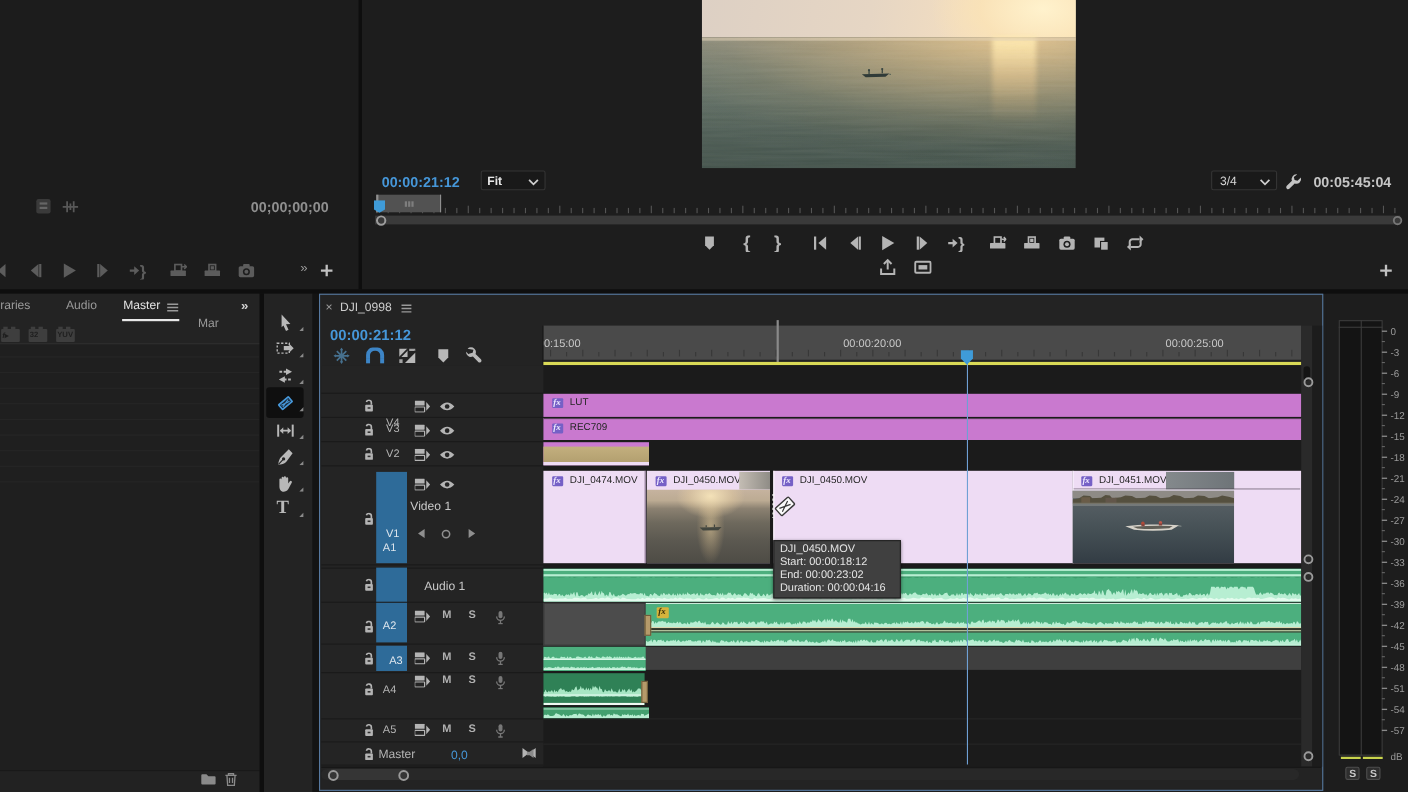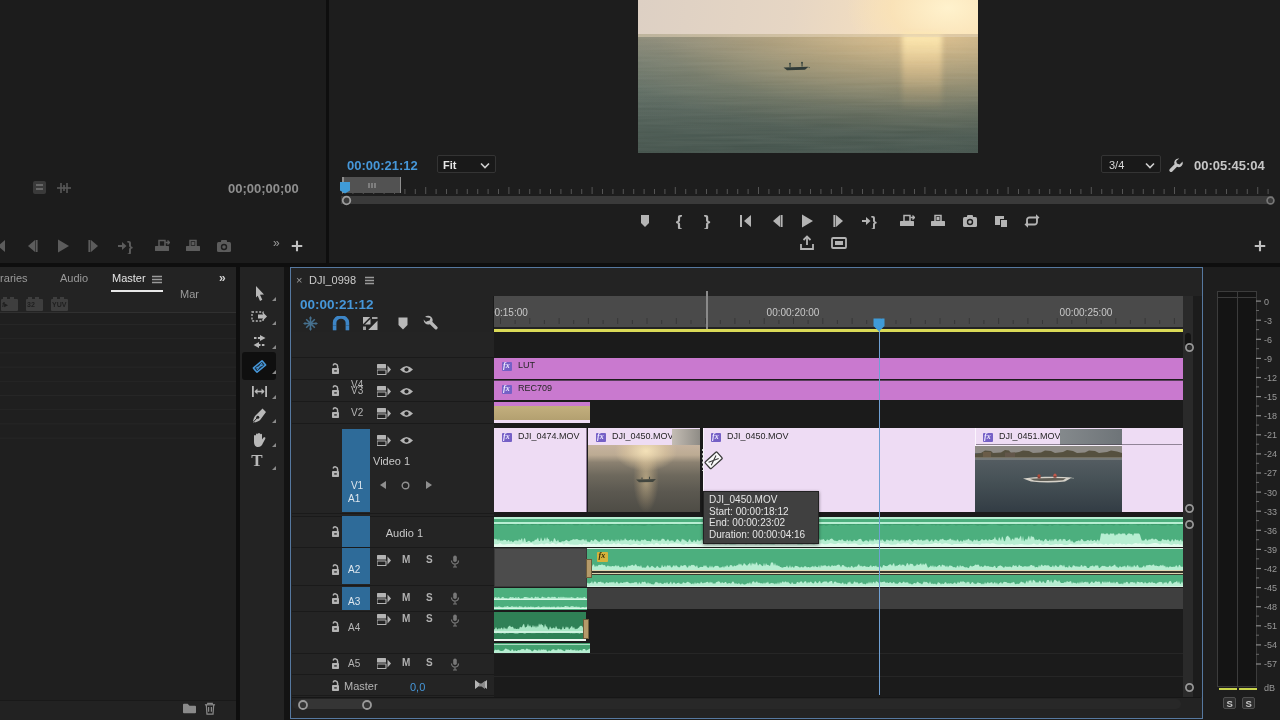--- a/index.html
+++ b/index.html
@@ -641,21 +641,21 @@
         <path d="M10.5 1.5 L14 5.5 L10.5 9.5 Z"></path>
       </g>
     </svg>
 <div style="position:absolute;left:402px;top:554px;width:10px;height:12px;color:#b0b0b0;font-size:10px;font-weight:bold;">M</div>
 <div style="position:absolute;left:426px;top:554px;width:10px;height:12px;color:#b0b0b0;font-size:10px;font-weight:bold;">S</div>
 <svg class="ic" style="left:450px;top:555px" width="10" height="13" viewBox="0 0 10 13">
       <rect x="3.2" y="0.5" width="3.6" height="6.5" rx="1.8" fill="#777"></rect>
       <path d="M1.5 5.5 a3.5 3.5 0 0 0 7 0 M5 9 V12 M3 12 H7" stroke="#777" stroke-width="1.2" fill="none"></path>
     </svg>
 <div style="position:absolute;left:342px;top:586.5px;width:28px;height:23.5px;background:#2e6b99;"></div>
-<div style="position:absolute;left:348px;top:596px;width:18px;height:12px;color:#dfe7ee;font-size:10px;">A3</div>
+<div style="position:absolute;left:348px;top:596px;width:18px;height:12px;color:#dfe7ee;font-size:10px;text-align:right;">A3</div>
 <svg class="ic" style="left:330px;top:593px" width="11" height="12" viewBox="0 0 11 12">
       <path d="M7.6 5 V3.2 a2.3 2.3 0 0 0 -4.5 -0.7" stroke="#b4b4b4" stroke-width="1.5" fill="none"></path>
       <rect x="2" y="5" width="7" height="6" rx="0.8" fill="#b4b4b4"></rect>
       <rect x="4.2" y="7.2" width="2.6" height="1.4" fill="#2e2e2e"></rect>
     </svg>
 <svg class="ic" style="left:377px;top:593px" width="14" height="11" viewBox="0 0 14 11">
       <g fill="#b4b4b4">
         <rect x="0" y="0" width="9" height="4.6" rx="0.5"></rect>
         <rect x="0" y="6" width="9" height="4.6" rx="0.5" fill="none" stroke="#b4b4b4" stroke-width="1.1"></rect>
         <path d="M10.5 1.5 L14 5.5 L10.5 9.5 Z"></path>

